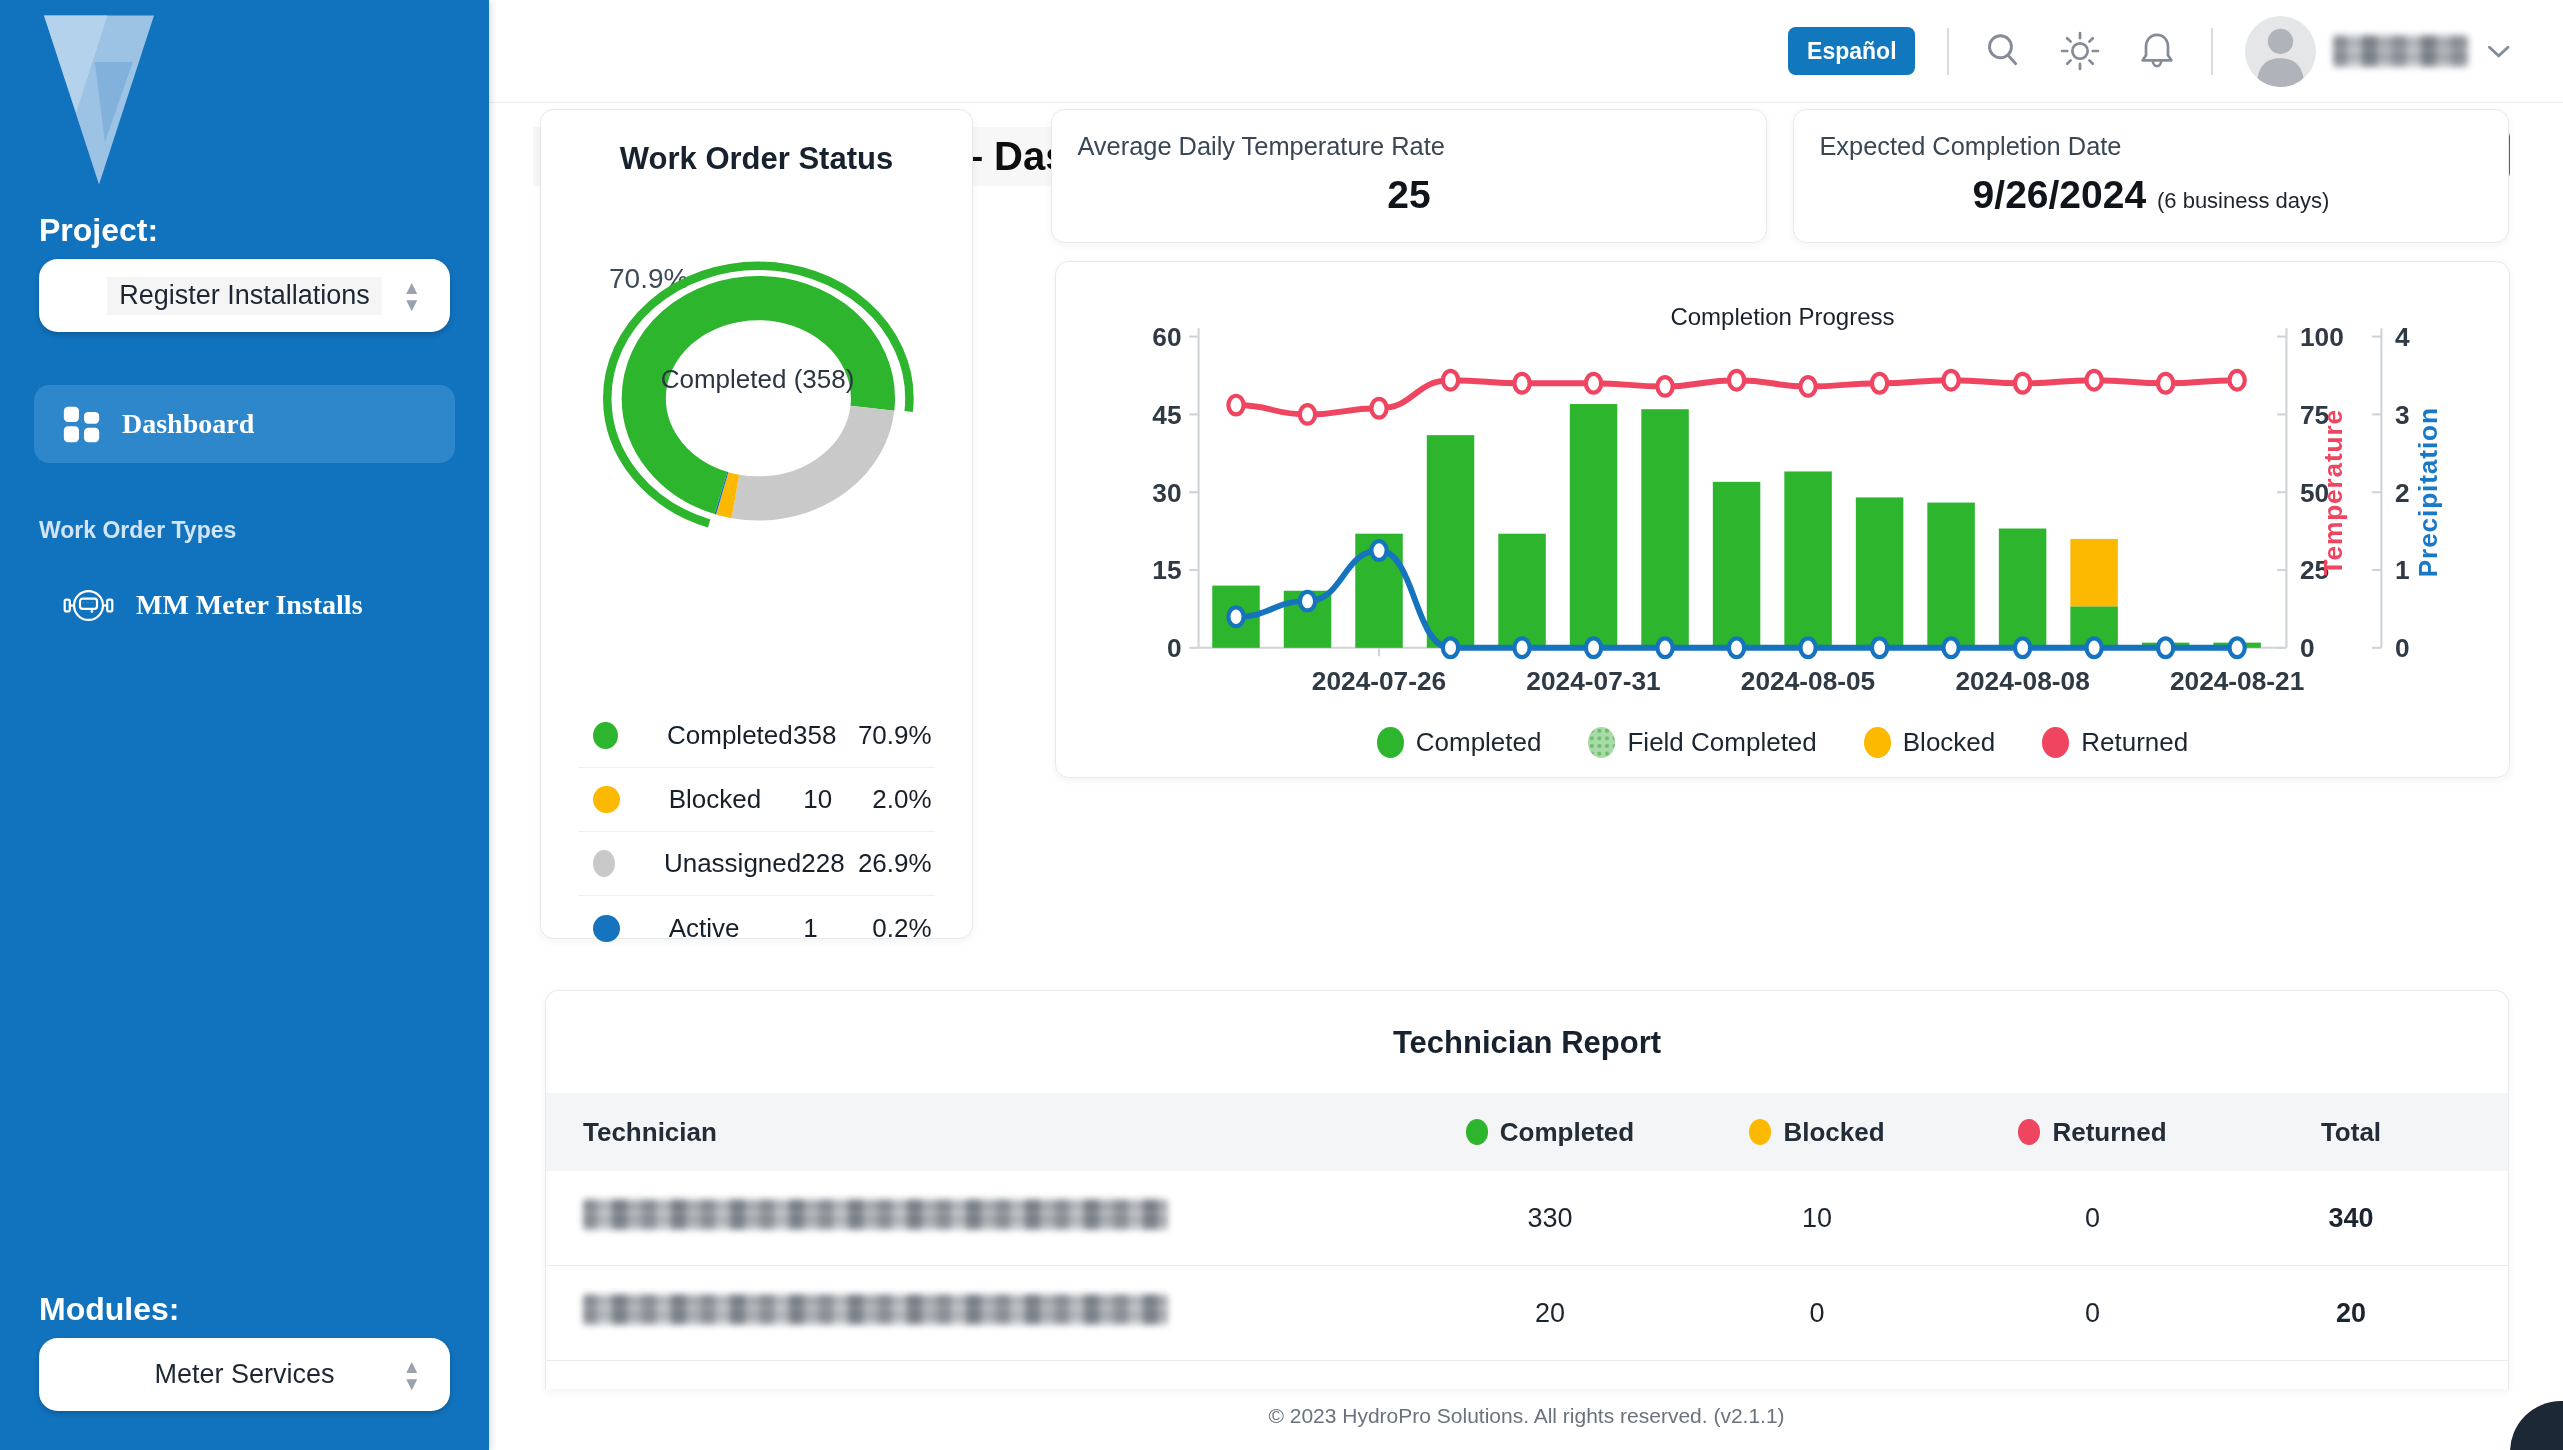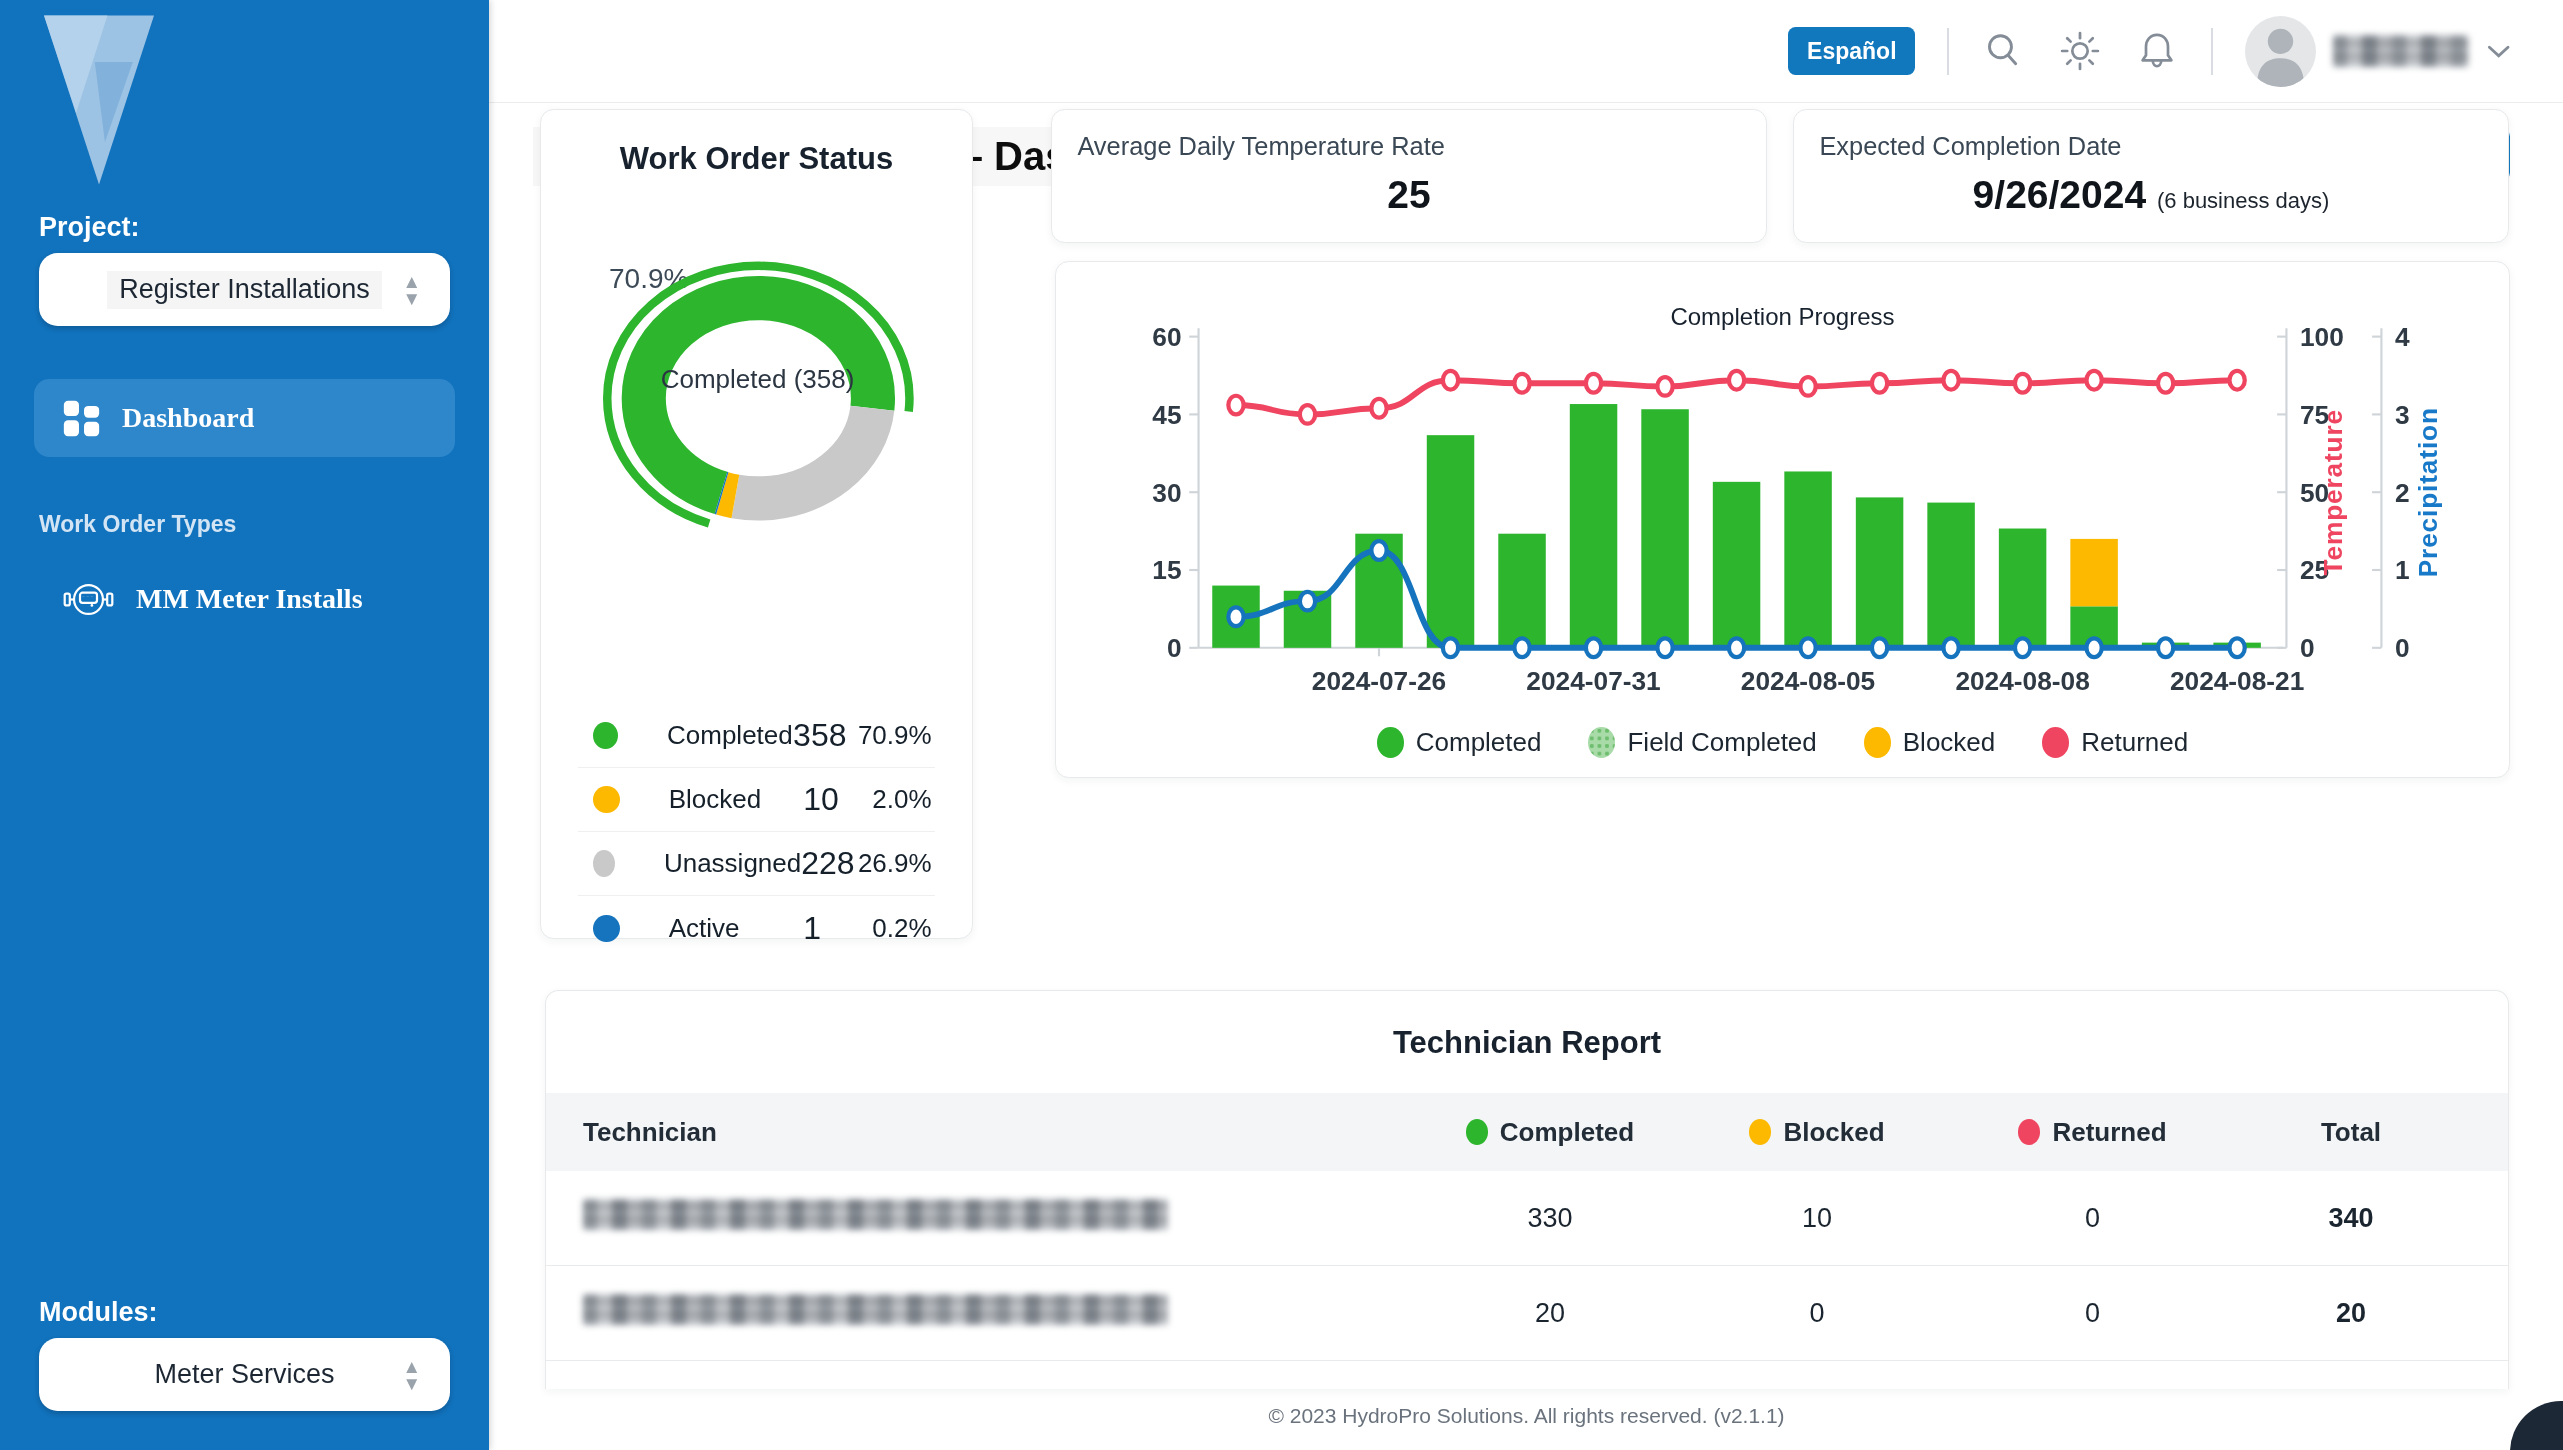--- a/index.html
+++ b/index.html
@@ -12,21 +12,21 @@
     background:#1172bd; box-shadow:1.7px 0 6.8px rgba(0,0,0,.18); z-index:5; }
   .main { position:absolute; left:489px; top:0; width:2075px; height:1450px; background:#fff; }
 
   
   .logo-wrap { position:relative; height:212px; }
   .logo-tri { position:absolute; left:44px; top:15.3px; }
   .logo-text { position:absolute; left:109px; top:24px; color:#fff; }
   .logo-main { font-size:56px; font-weight:700; letter-spacing:3.4px; }
   .logo-main .small-caps { font-size:42px; }
   .logo-sub { margin-top:5.1px; font-size:18px; letter-spacing:4.2px; color:#eaf3fb; font-weight:600; }
-  .side-label { margin:0 0 10.2px 39px; color:#fff; font-size:27px; font-weight:700; }
+  .side-label { margin:0 0 10.2px 39px; color:#fff; font-size:32px; font-weight:700; }
   .side-select { position:relative; margin:0 39px; height:73px; background:#fff; border-radius:18.7px;
     display:flex; align-items:center; justify-content:center; cursor:pointer;
     box-shadow:0 2.5px 5.1px rgba(0,0,0,.18); }
   .side-select .val { font-size:27px; color:#1c2733; background:#f5f5f5; padding:3.4px 12px; }
   .side-select .updown { position:absolute; right:29px; color:#9aa3ac; font-size:18.7px; line-height:17px;
     display:flex; flex-direction:column; align-items:center; }
   .nav-item { margin:0 34px; height:78px; border-radius:15.3px; display:flex; align-items:center;
     gap:22px; padding:0 29px; color:#fff; font-size:28px; font-weight:700; cursor:pointer;font-family:Liberation Serif, serif; }
   .nav-item.active { background:#2e86cb; }
   .section-label { margin:54px 16px 22px 39px; color:#d3e5f4; font-size:23px; font-weight:700; }
@@ -68,21 +68,21 @@
 
   .donut-card .card-title { margin-top:30.5px; }
   .donut-pct { position:absolute; left:68px; top:153px; font-size:28px; color:#3c4a57; }
   .donut-center { position:absolute; left:81px; top:254px; width:271px; text-align:center;
     font-size:26px; color:#2b3642; }
   .donut-legend { position:absolute; left:37px; right:37px; top:594px; }
   .dl-row { display:flex; align-items:center; height:64px; border-bottom:1.7px solid #efefef; }
   .dl-row:last-child { border-bottom:none; }
   .dl-dot { width:29px; height:27px; border-radius:50%; margin-left:15.3px; }
   .dl-label { margin-left:49px; font-size:26px; width:148px; }
-  .dl-count { font-size:32px; width:76px; }
+  .dl-count { font-size:26px; width:76px; }
   .dl-pct { font-size:26px; margin-left:auto; margin-right:3.4px; }
 
   .stat-label { margin:22px 0 0 25.4px; font-size:25.4px; color:#3a4754; }
   .stat-value { margin-top:12px; text-align:center; font-size:39px; font-weight:700; color:#10151b; }
   .stat-suffix { font-size:22px; font-weight:400; color:#1c242d; }
 
   .chart-title { position:absolute; top:41px; left:0; right:0; text-align:center;
     font-size:24px; font-weight:400; color:#18222e; }
   .chart-legend { position:absolute; top:465px; left:0; right:0; display:flex;
     justify-content:center; gap:47px; align-items:center; }

